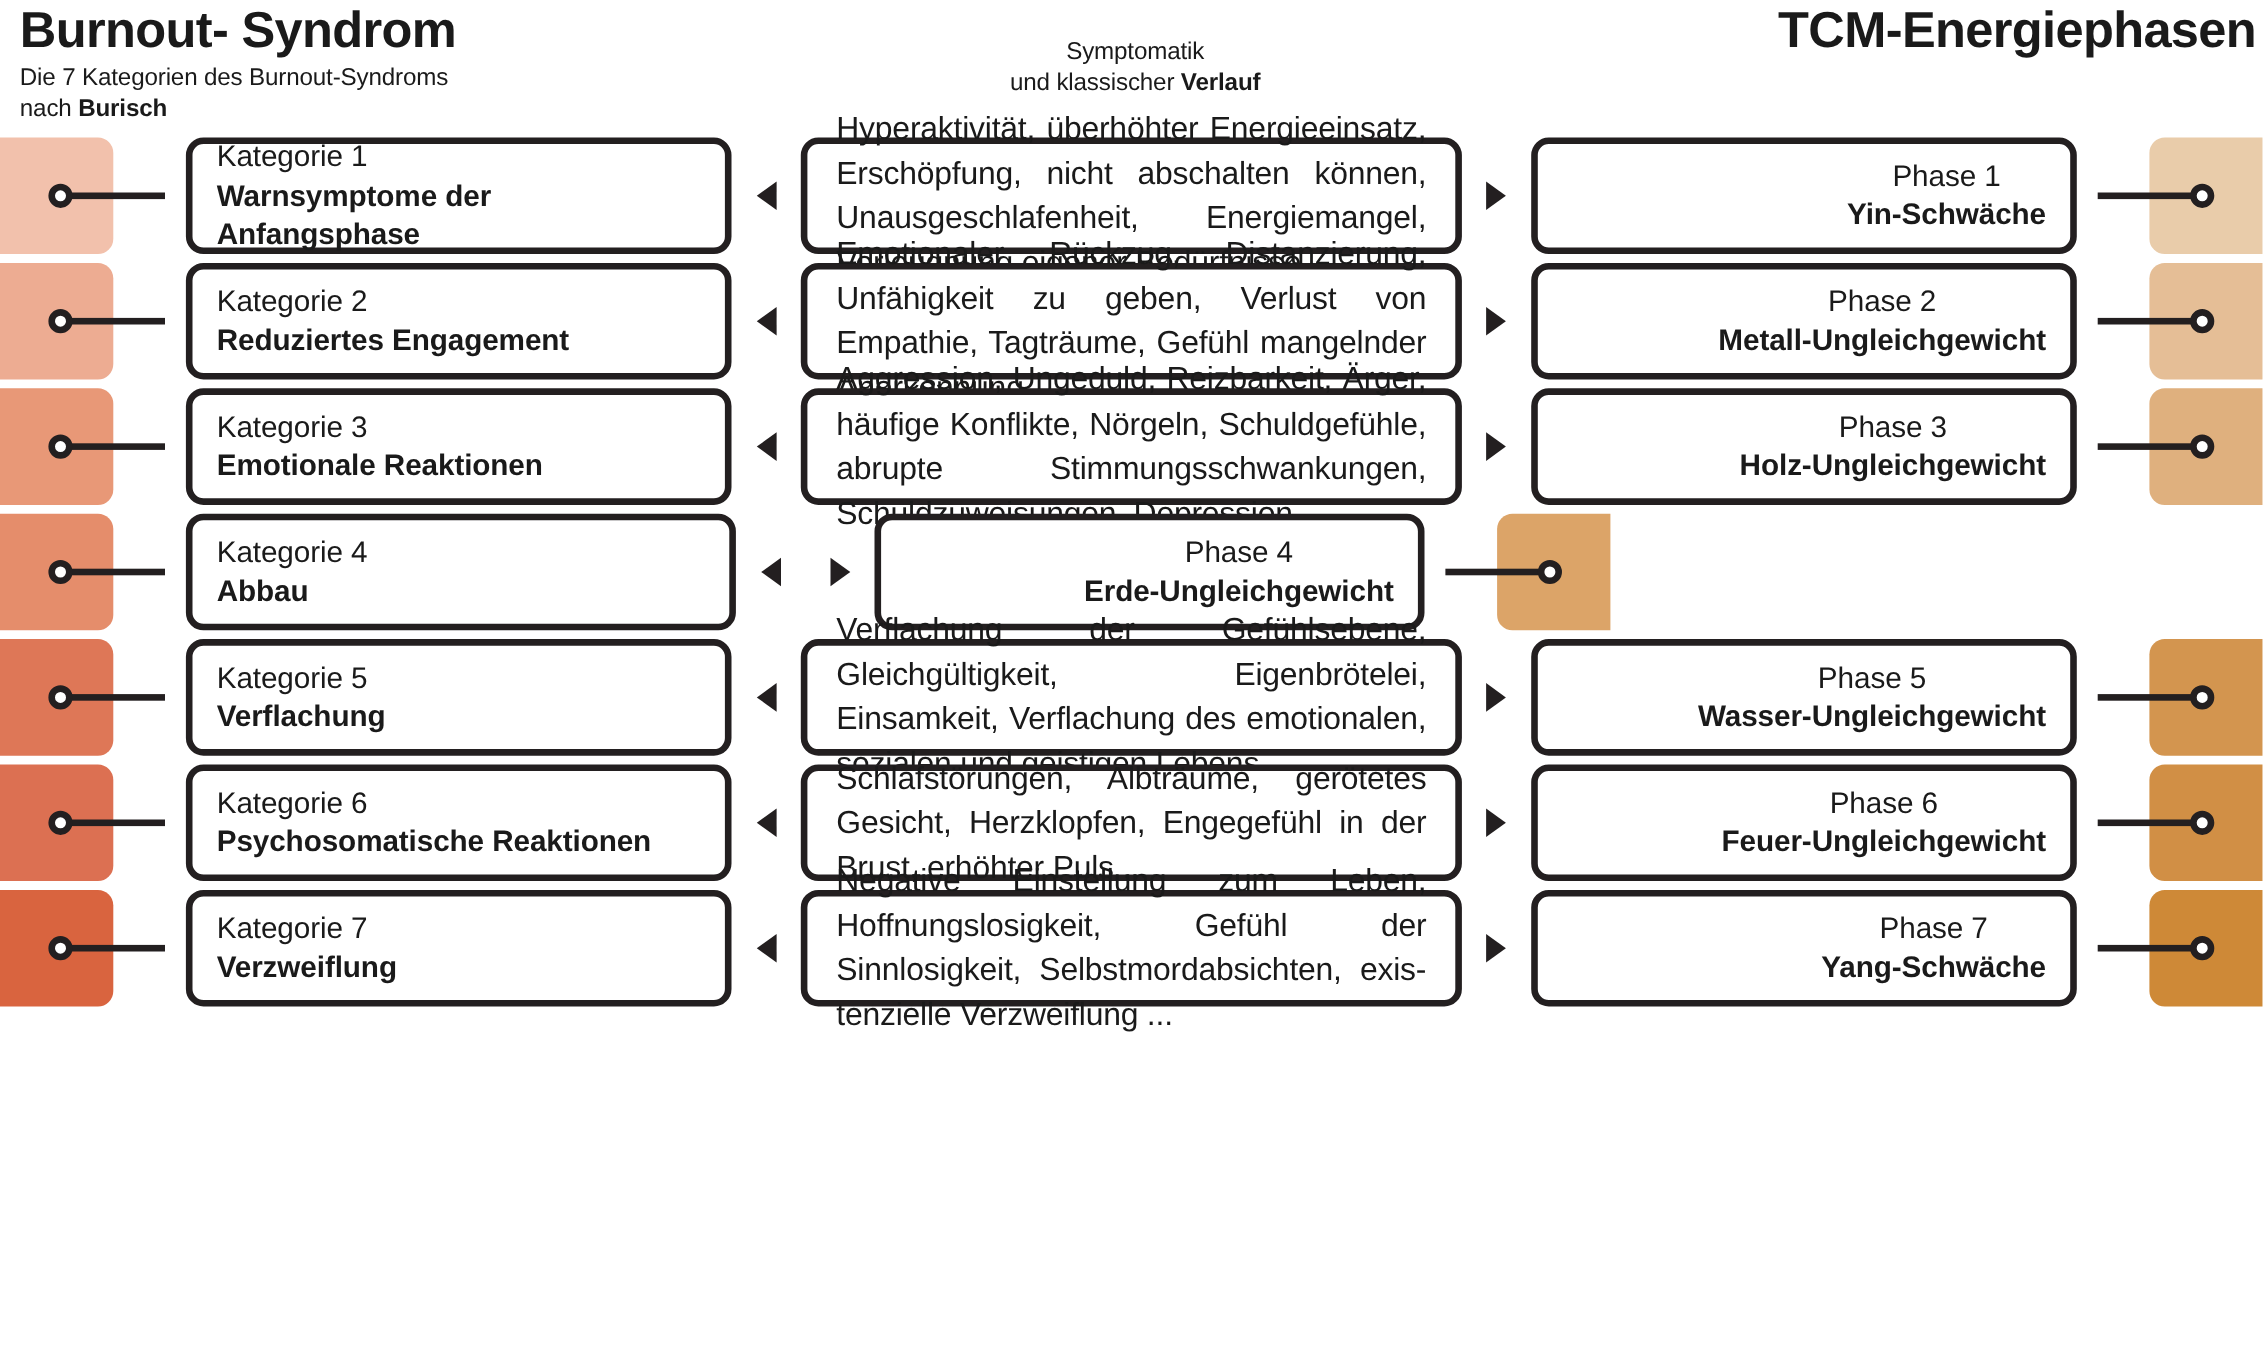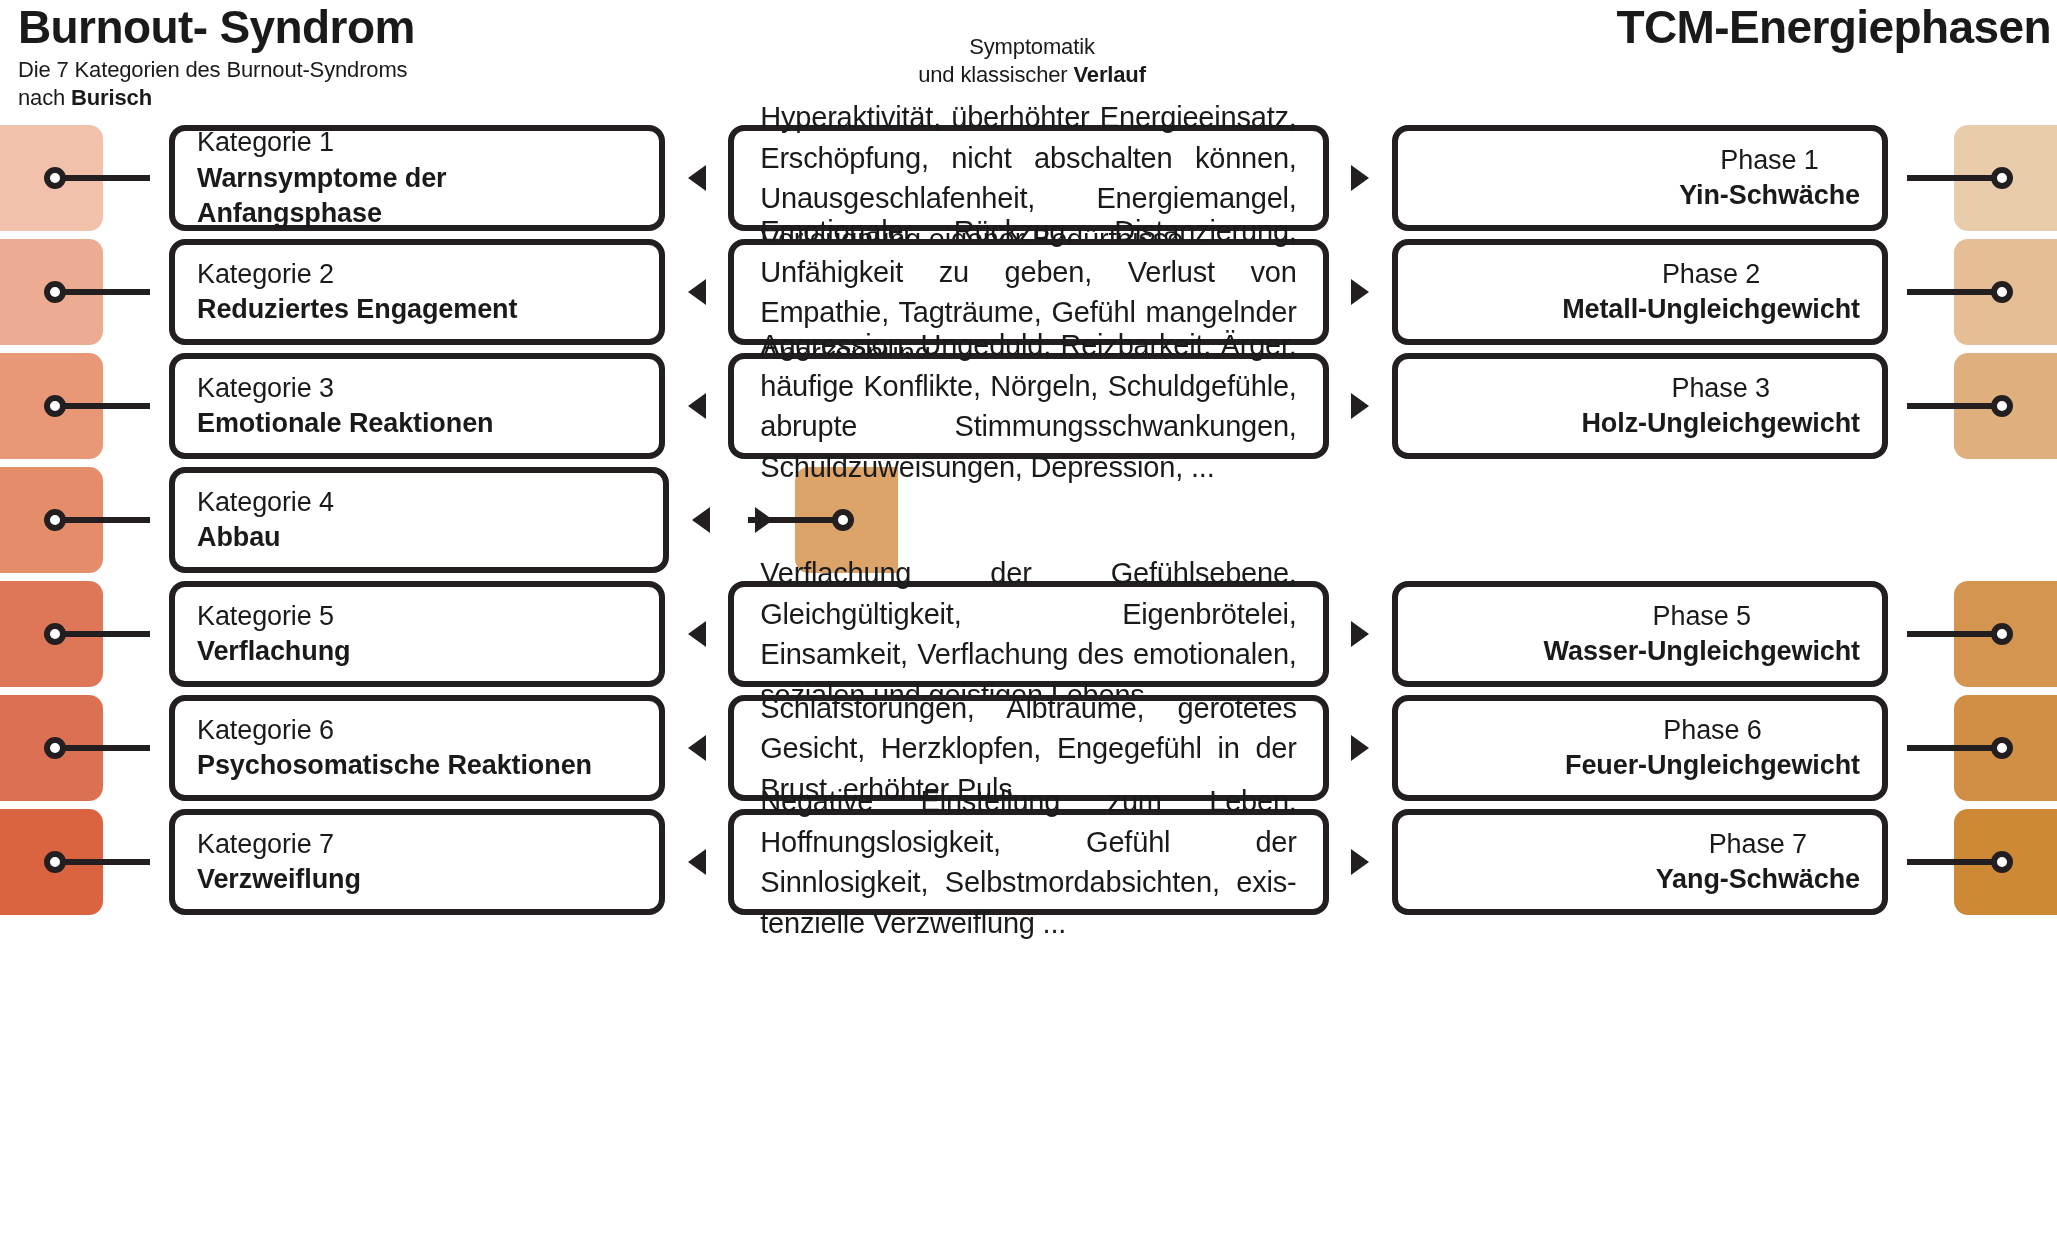--- a/index.html
+++ b/index.html
@@ -321,20 +321,26 @@
 
     <div class="gap gap-l">
       <div class="tri tri-left"></div>
     </div>
 
 
     <div class="gap gap-r">
       <div class="tri tri-right"></div>
     </div>
 
+    <div class="card card-right">
+      <div class="right-block">
+        <div class="cat-line1">Phase 4</div>
+        <div class="cat-line2">Erde-Ungleichgewicht</div>
+      </div>
+    </div>
 
     <div class="swatch-right" style="background:#DCA468">
       <div class="lead lead-right"></div>
       <div class="dot dot-right"></div>
     </div>
   </div>
     <div class="row">
     <div class="swatch-left" style="background:#DE7757">
       <div class="lead lead-left"></div>
       <div class="dot dot-left"></div>

